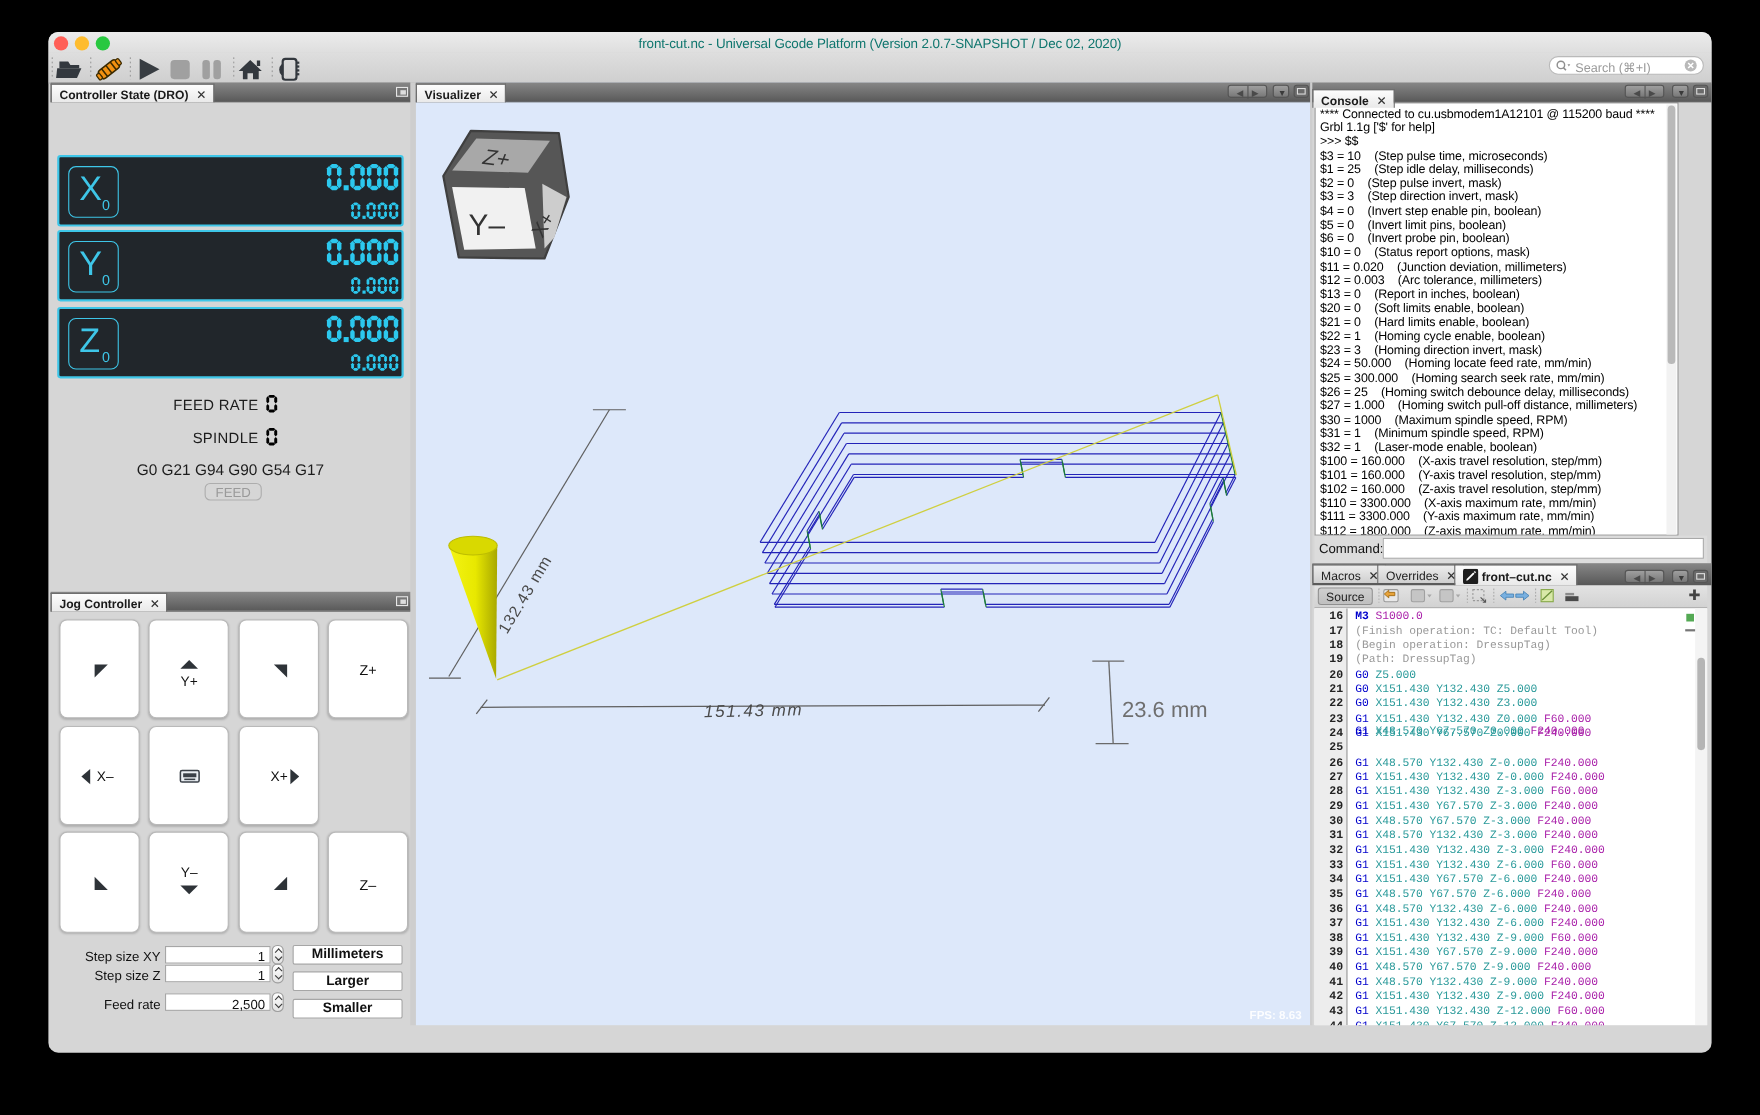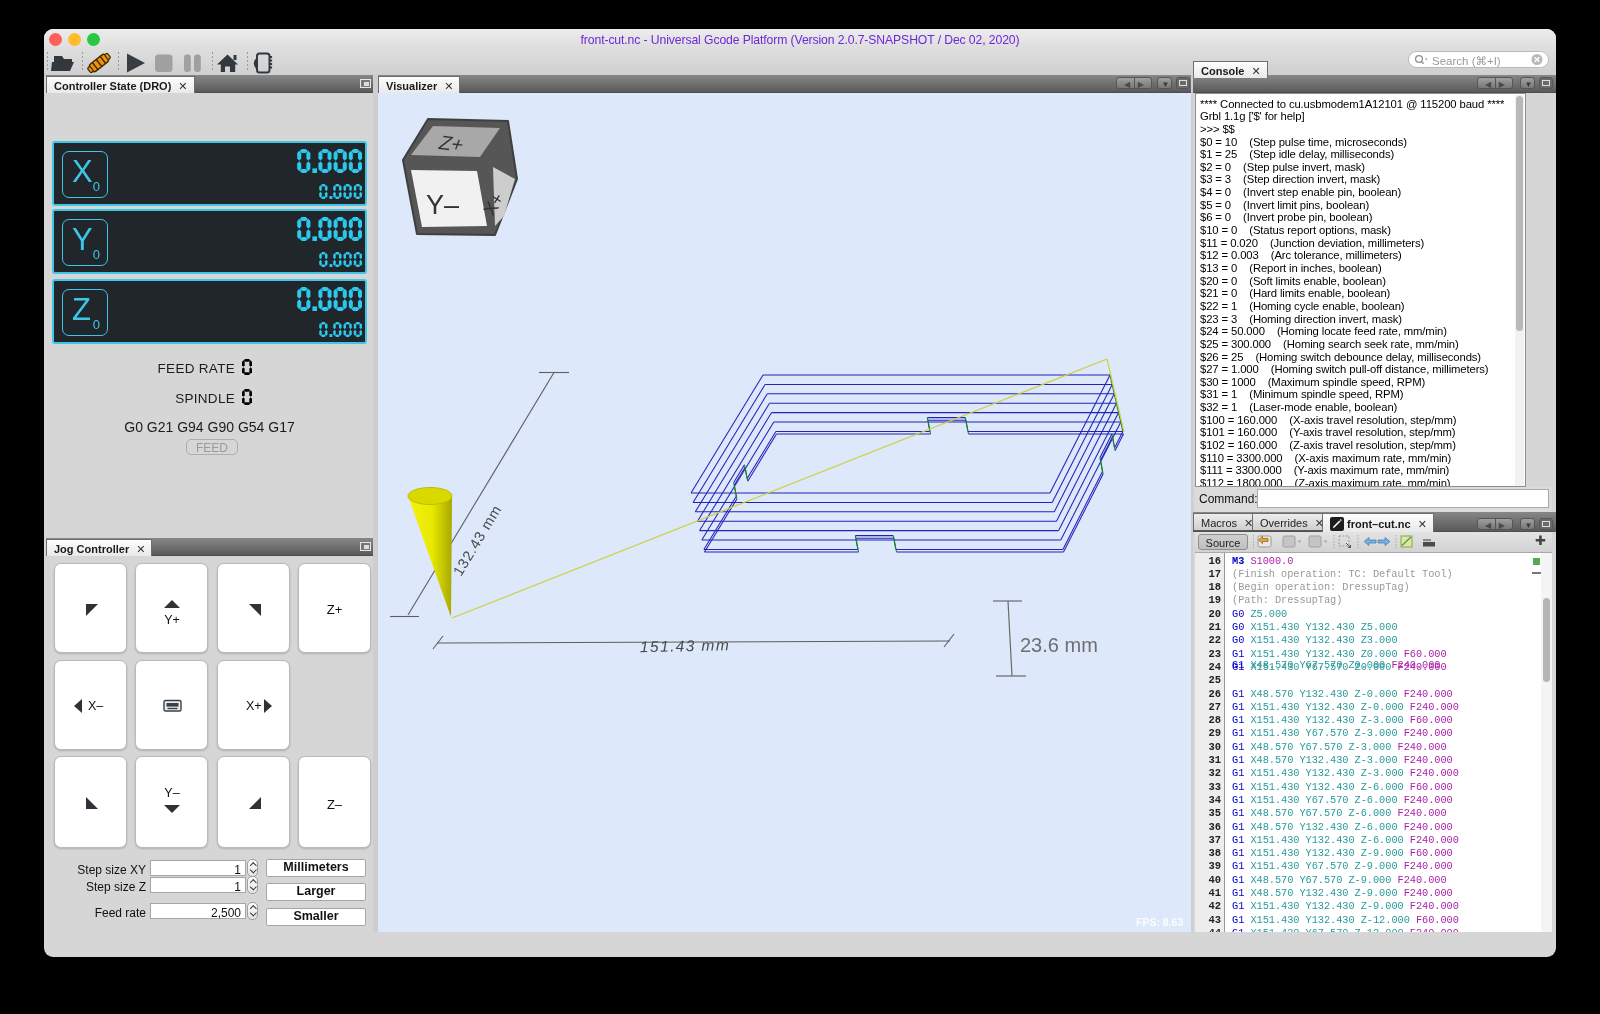--- a/index.html
+++ b/index.html
@@ -1,19 +1,19 @@
 <!DOCTYPE html>
 <html><head><meta charset="utf-8"><style>
 *{margin:0;padding:0;box-sizing:border-box}
 html,body{width:1600px;height:1014px;background:#000;font-family:"Liberation Sans",sans-serif;overflow:hidden}
 #page{position:absolute;left:0;top:0;width:1600px;height:1014px;background:#000}
 .abs{position:absolute}
 #win{position:absolute;left:44px;top:29px;width:1512px;height:928px;border-radius:9px;background:#d6d6d6;overflow:hidden;box-shadow:0 0 0 1px rgba(0,0,0,.4)}
 #titlebar{position:absolute;left:0;top:0;width:1512px;height:19px;background:linear-gradient(#ececec,#dedede)}
-#title{position:absolute;left:0;top:4px;width:1512px;text-align:center;font-size:12.2px;color:#6d28d9;letter-spacing:-0.1px}
+#title{position:absolute;left:0;top:4px;width:1512px;text-align:center;font-size:12.2px;color:#0f766e;letter-spacing:-0.1px}
 .tl{position:absolute;top:3.5px;width:13px;height:13px;border-radius:50%}
 #toolbar{position:absolute;left:0;top:19px;width:1512px;height:28px;background:linear-gradient(#dedede,#cfcfcf);border-bottom:1px solid #b4b4b4}
 .tsep{position:absolute;top:23px;width:1px;height:20px;background-image:linear-gradient(#9a9a9a 2px,transparent 2px);background-size:1px 4px}
 
 .phead{position:absolute;z-index:5;height:18px;background:linear-gradient(#878787,#5a5a5a);border-bottom:1px solid #4e4e4e}
 .ptab{position:absolute;z-index:6;height:17px;background:linear-gradient(#fdfdfd,#e9e9e9);border:1px solid #6e6e6e;border-bottom:none;font-size:11px;font-weight:bold;color:#1a1a1a;padding:2.5px 6px 0 7px;white-space:nowrap}
 .ptab .x{font-weight:normal;color:#333;margin-left:7px;font-size:11px}
 .ptab.inactive{background:linear-gradient(#ededed,#cfcfcf);color:#222;font-weight:normal}
 .hbtn{position:absolute;z-index:7;height:12px;background:linear-gradient(#9f9f9f,#787878);border:1px solid #555;border-radius:3px}
 .minbtn{position:absolute;z-index:7;width:11px;height:9px;border:1px solid #e6e6e6;background:#777}
@@ -532,38 +532,38 @@
   <text x="1020" y="652" font-size="20" fill="#6e6e6e">23.6 mm</text>
 
   <polygon points="408,496 452,497 451,617" fill="url(#coneg)"></polygon>
   <ellipse cx="430" cy="496" rx="22" ry="8.5" fill="#d9d900"></ellipse>
   <ellipse cx="430" cy="496" rx="22" ry="8.5" fill="none" stroke="#bdbd00" stroke-width="1"></ellipse>
   <text x="1136" y="926" font-size="10.5" font-weight="bold" fill="rgba(255,255,255,0.9)">FPS: 8.63</text>
  </svg>
  </div>
 
  <div class="phead" style="left:1149px;top:46px;width:363px"></div>
- <div class="ptab" style="left:1149px;top:32px">Console<span class="x">✕</span></div>
+ <div class="ptab" style="left:1149px;top:52px">Console<span class="x">✕</span></div>
  <div class="hbtn" style="left:1433px;top:48px;width:36px">
         <span style="position:absolute;left:7px;top:2px;color:#4a4a4a;font-size:8px">◀</span>
         <span style="position:absolute;right:7px;top:2px;color:#4a4a4a;font-size:8px">▶</span>
         <span style="position:absolute;left:17px;top:0;width:1px;height:12px;background:#555"></span>
       </div>
  <div class="hbtn" style="left:1476px;top:48px;width:15px">
         <span style="position:absolute;left:3.5px;top:2px;color:#3a3a3a;font-size:8px">▼</span>
       </div>
  <div class="hbtn" style="left:1495px;top:48px;width:14px;background:#6a6a6a">
         <span style="position:absolute;left:2px;top:2px;width:8px;height:6px;border:1.5px solid #ddd"></span>
       </div>
  <div id="console">
    <div id="conbody">
           <div class="conline" style="top:3.5px">**** Connected to cu.usbmodem1A12101 @ 115200 baud ****</div>
 <div class="conline" style="top:16.1px">Grbl 1.1g ['$' for help]</div>
 <div class="conline" style="top:28.8px">&gt;&gt;&gt; $$</div>
-<div class="conline" style="top:41.5px">$0 = 10    (Step pulse time, microseconds)</div>
+<div class="conline" style="top:41.5px">$3 = 10    (Step pulse time, microseconds)</div>
 <div class="conline" style="top:54.1px">$1 = 25    (Step idle delay, milliseconds)</div>
 <div class="conline" style="top:66.8px">$2 = 0    (Step pulse invert, mask)</div>
 <div class="conline" style="top:79.4px">$3 = 3    (Step direction invert, mask)</div>
 <div class="conline" style="top:92.0px">$4 = 0    (Invert step enable pin, boolean)</div>
 <div class="conline" style="top:104.7px">$5 = 0    (Invert limit pins, boolean)</div>
 <div class="conline" style="top:117.4px">$6 = 0    (Invert probe pin, boolean)</div>
 <div class="conline" style="top:130.0px">$10 = 0    (Status report options, mask)</div>
 <div class="conline" style="top:142.7px">$11 = 0.020    (Junction deviation, millimeters)</div>
 <div class="conline" style="top:155.3px">$12 = 0.003    (Arc tolerance, millimeters)</div>
 <div class="conline" style="top:168.0px">$13 = 0    (Report in inches, boolean)</div>

